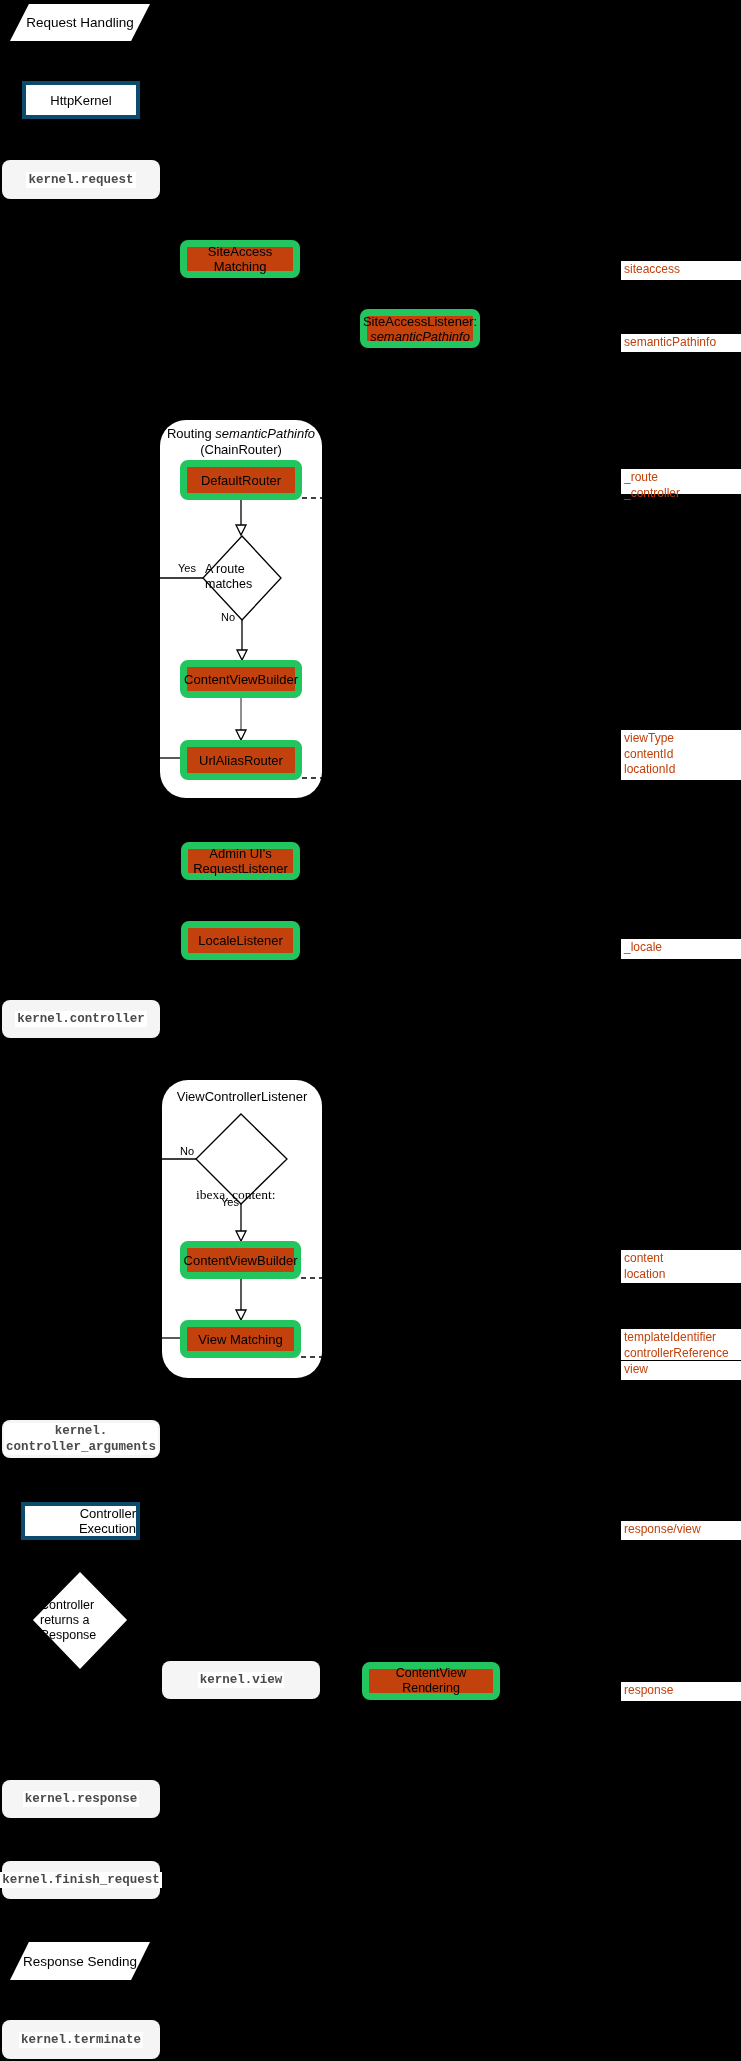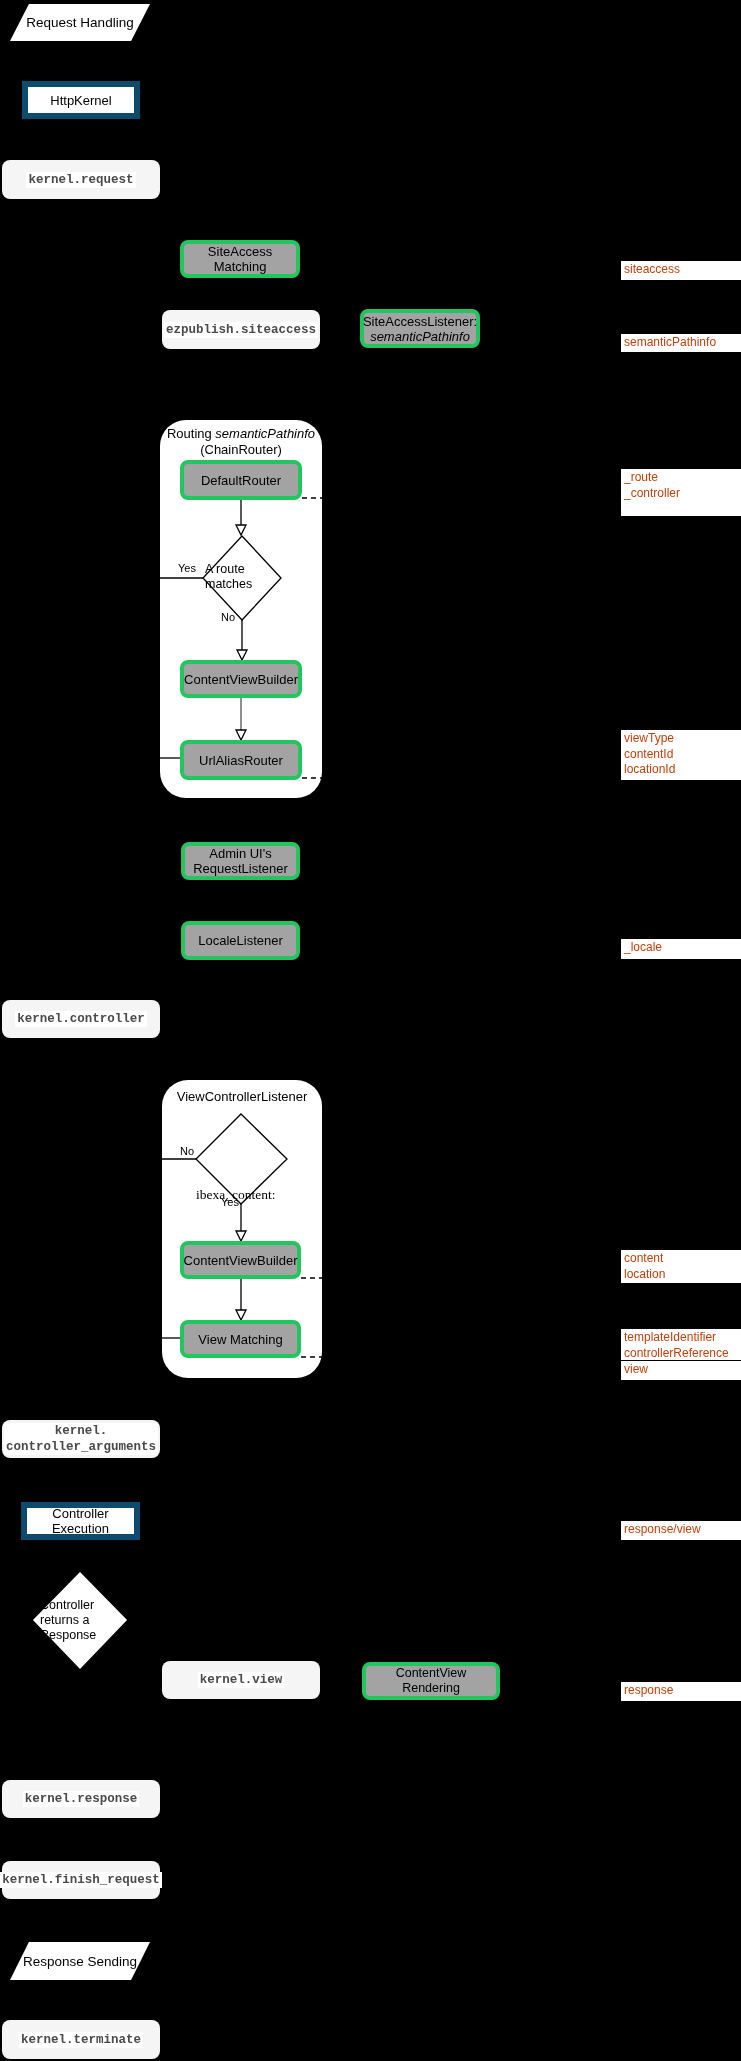--- a/index.html
+++ b/index.html
@@ -4,28 +4,28 @@
 <style>
   html,body{margin:0;padding:0;background:#000;}
   .canvas{
     position:relative;width:741px;height:2061px;background:#000;overflow:hidden;
     font-family:"Liberation Sans",sans-serif;color:#000;
   }
   .canvas *{box-sizing:border-box;}
   .pre{white-space:pre-line;}
   
   .node{
-    position:absolute;background:#a3a3a3;border:4px solid #22c55e;border-radius:8px;
+    position:absolute;background:#c2410c;border:7px solid #22c55e;border-radius:8px;
     display:flex;align-items:center;justify-content:center;text-align:center;
     font-size:13px;line-height:15px;z-index:3;
   }
   
   .rect{
-    position:absolute;background:#fff;border:6px solid #0c4a6e;
-    display:flex;align-items:center;justify-content:center;text-align:center;
+    position:absolute;background:#fff;border:4px solid #0c4a6e;
+    display:flex;align-items:center;justify-content:center;text-align:right;
     font-size:13px;line-height:15px;z-index:3;
   }
   
   .event{
     position:absolute;left:2px;width:158px;background:#f5f5f5;border-radius:8px;
     display:flex;align-items:center;justify-content:center;text-align:center;
     font-family:"Liberation Mono","DejaVu Sans Mono",monospace;
     font-size:12.5px;line-height:16px;color:#4a4a4a;z-index:3;font-weight:bold;
   }
   .event .hl{background:#fff;padding:0 2px;}
@@ -108,23 +108,20 @@
   </div>
 
   <div class="event" style="top:160px;height:39px;">
     <span class="hl">kernel.request</span>
   </div>
 
   <div class="node" style="left:180px;top:240px;width:120px;height:38px;">
     <span>SiteAccess Matching</span>
   </div>
 
-  <div class="event" style="left:162px;top:310px;height:39px;">
-    <span class="hl">ezpublish.siteaccess</span>
-  </div>
 
   <div class="node" style="left:360px;top:309px;width:120px;height:39px;">
     <span>
       <span>SiteAccessListener:</span><br>
       <span class="i">semanticPathinfo</span>
     </span>
   </div>
 
   <div class="group-title" style="left:160px;top:426px;width:162px;">
     <span>Routing </span><span class="i">semanticPathinfo</span><br>
@@ -205,21 +202,21 @@
   <div class="para" style="top:1942px;height:38px;">
     <span>Response Sending</span>
   </div>
 
   <div class="event" style="top:2020px;height:39px;">
     <span class="hl">kernel.terminate</span>
   </div>
 
   <div class="bar" style="top:261px;height:19px;">siteaccess</div>
   <div class="bar" style="top:334px;height:18px;">semanticPathinfo</div>
-  <div class="bar" style="top:469px;height:47px;">_route
+  <div class="bar" style="top:469px;height:25px;">_route
 _controller</div>
   <div class="bar" style="top:730px;height:50px;">viewType
 contentId
 locationId</div>
   <div class="bar" style="top:939px;height:20px;">_locale</div>
   <div class="bar" style="top:1250px;height:33px;">content
 location</div>
   <div class="bar" style="top:1329px;height:31px;">templateIdentifier
 controllerReference</div>
   <div class="bar" style="top:1361px;height:19px;">view</div>

